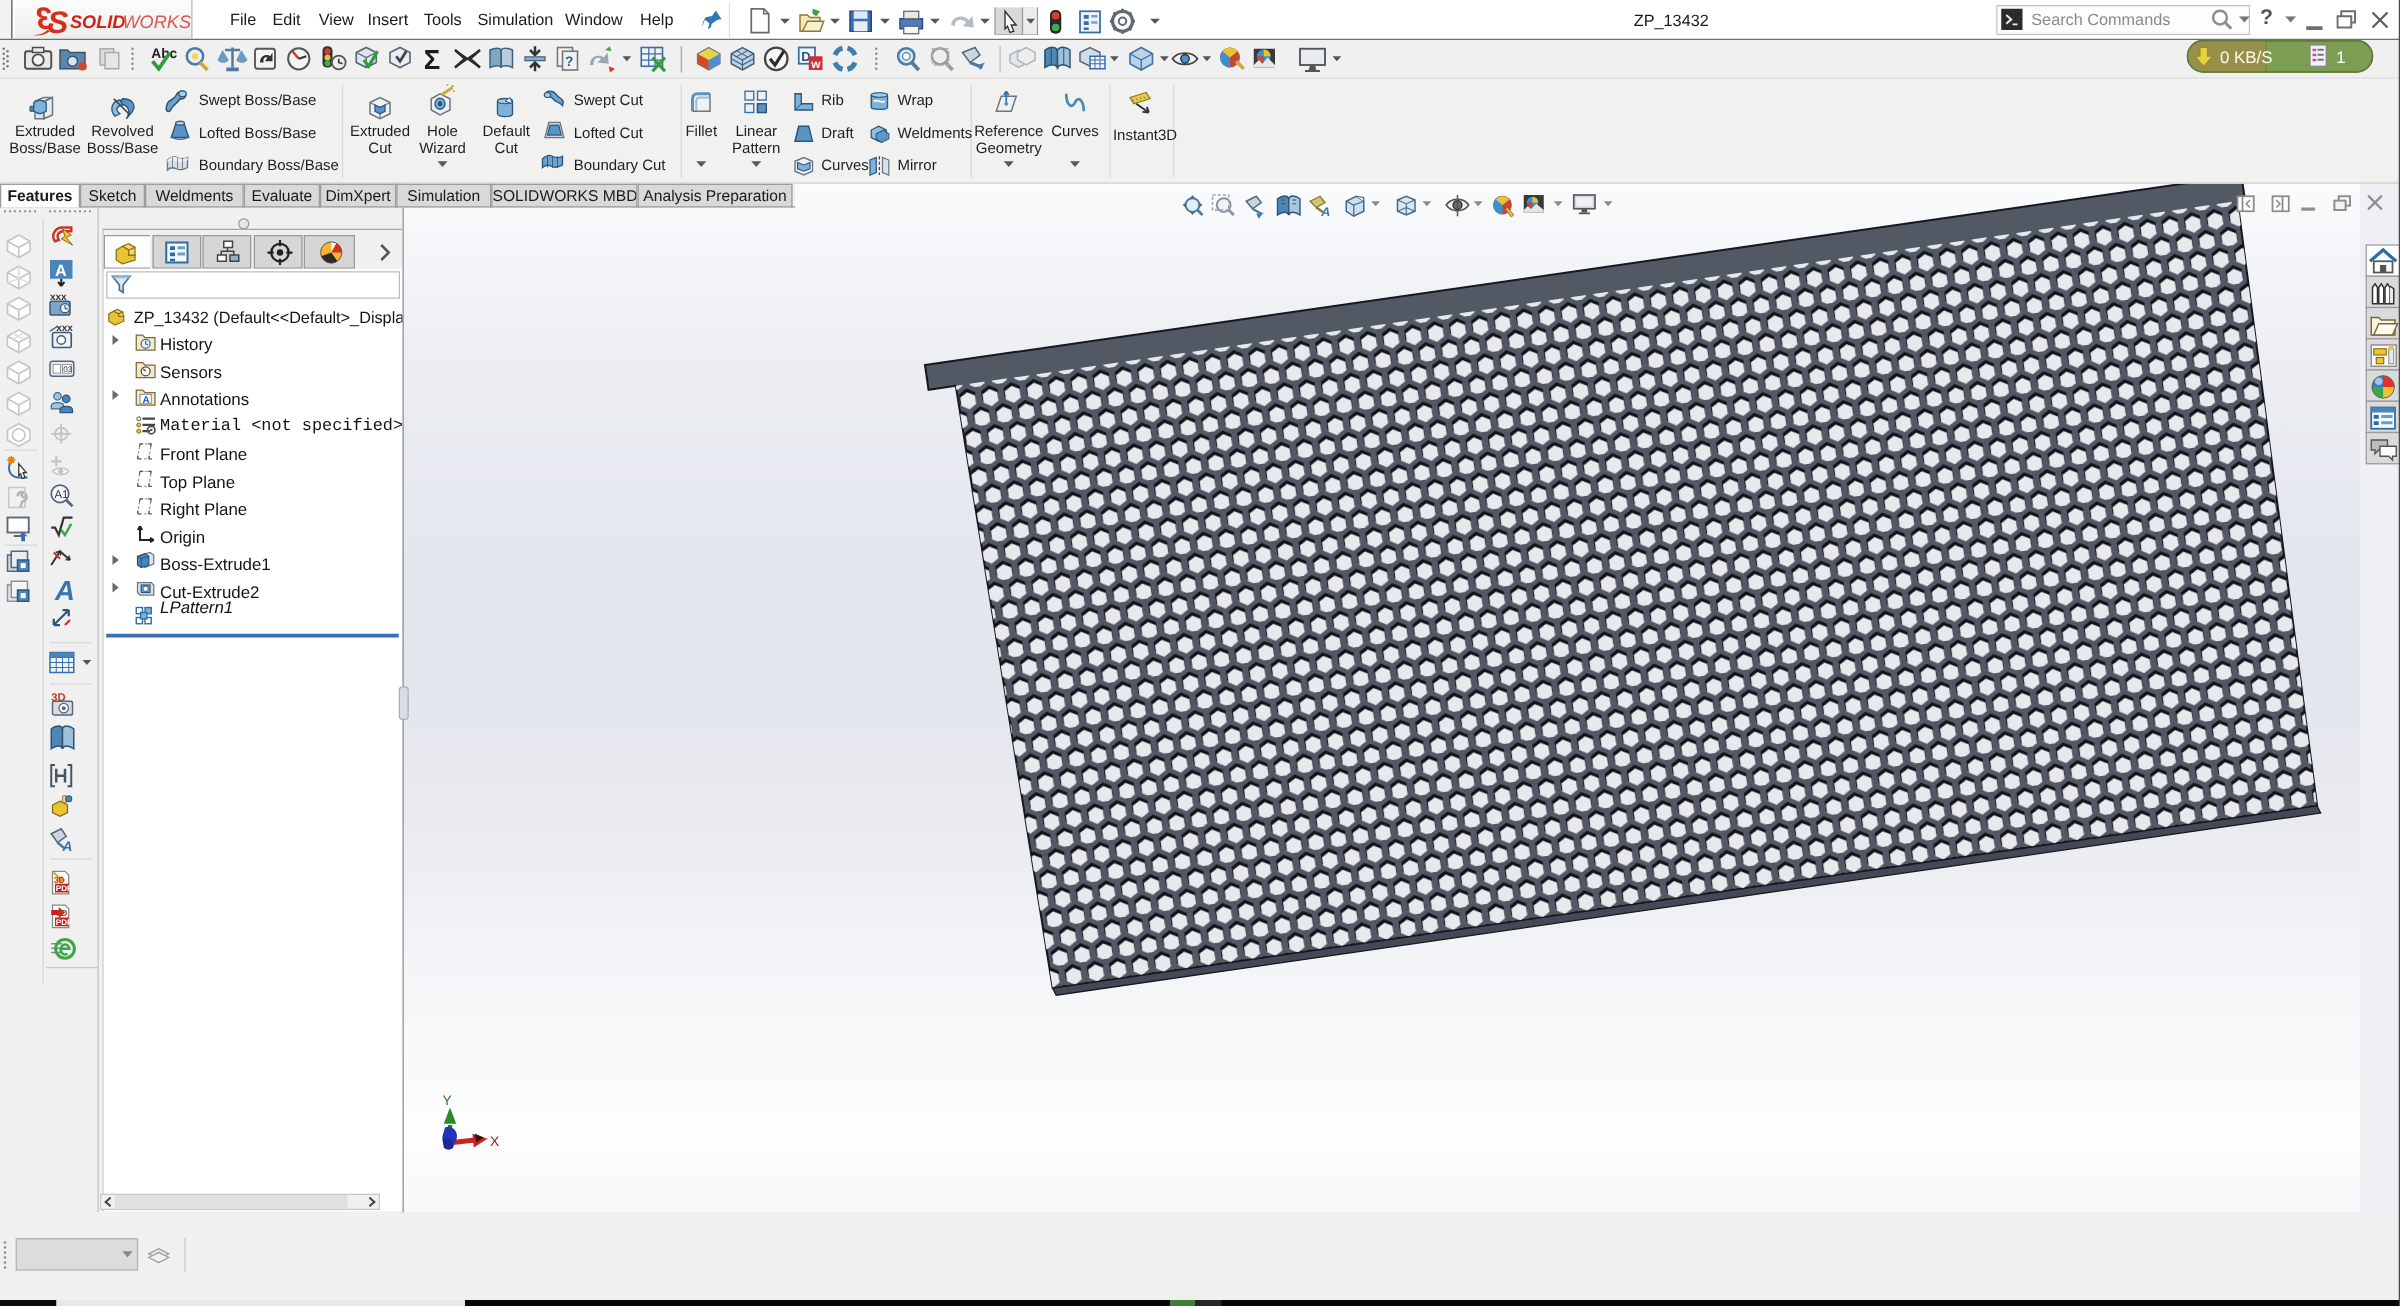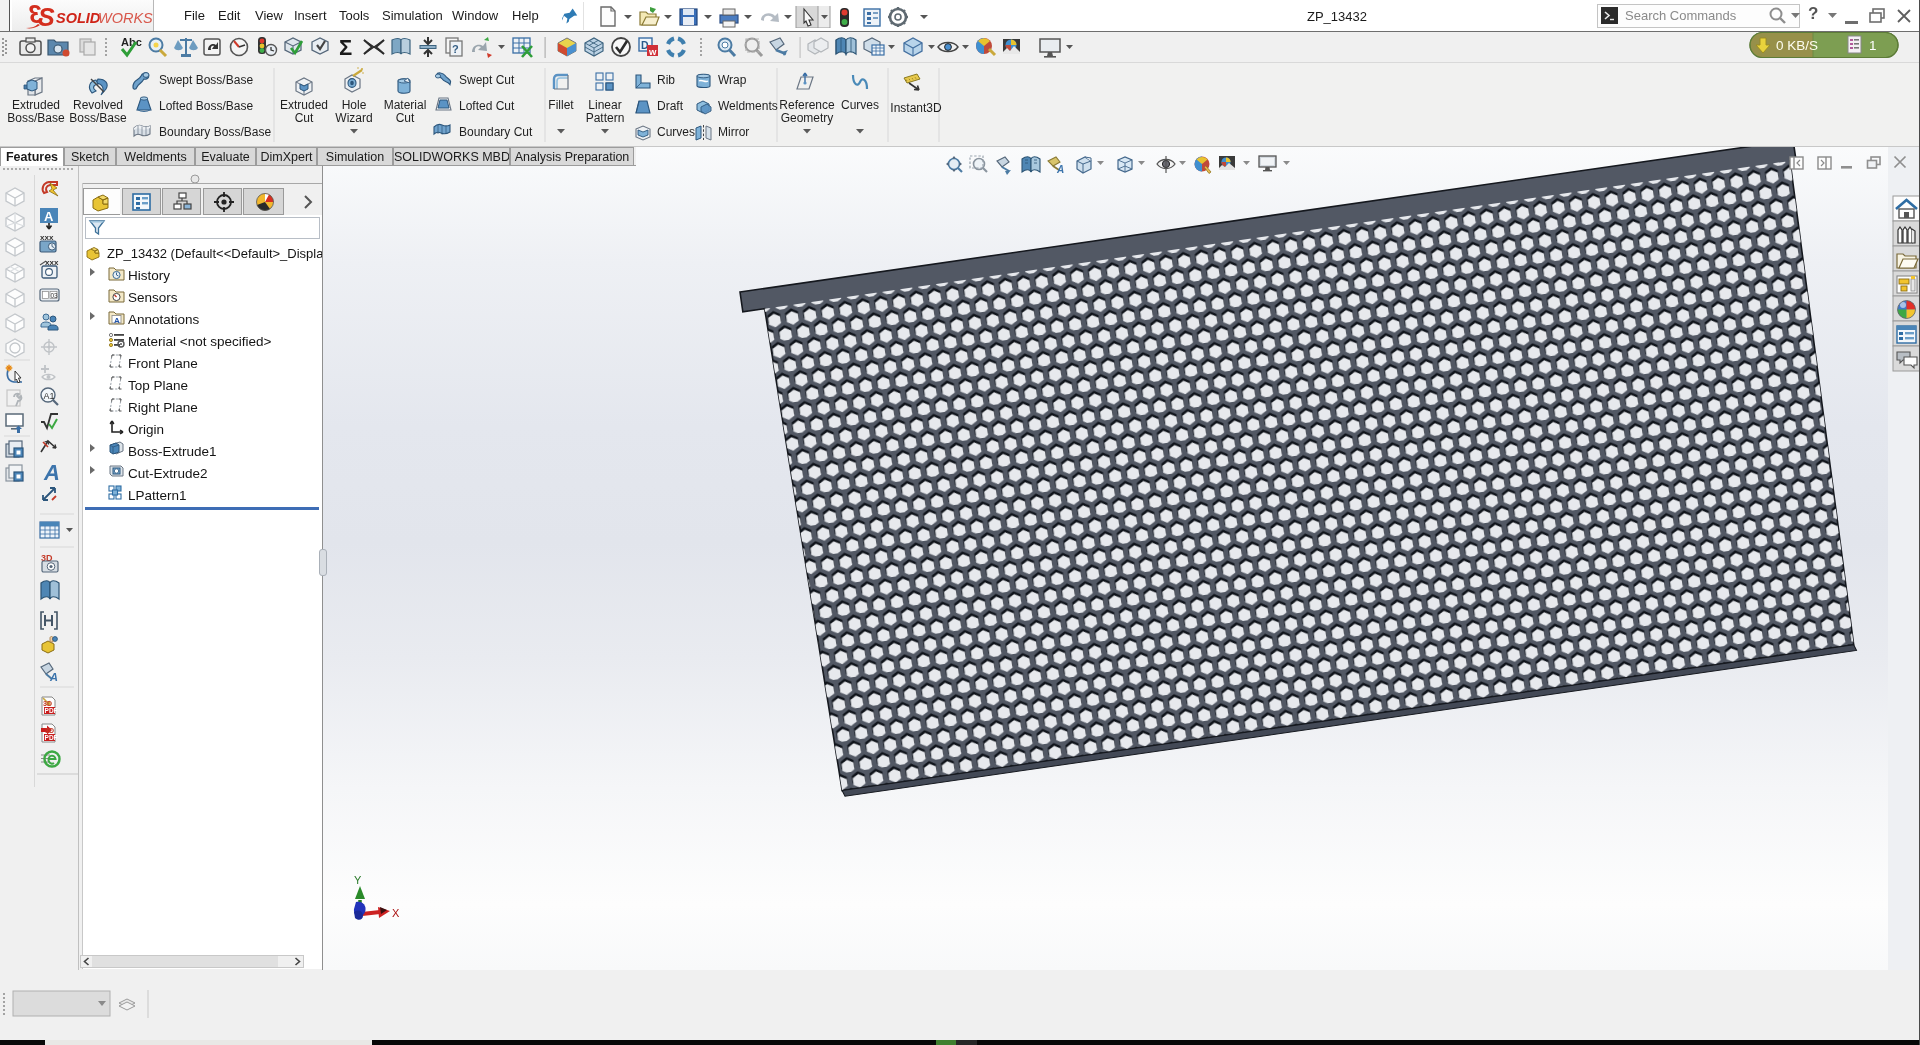--- a/index.html
+++ b/index.html
@@ -495,21 +495,21 @@
       </g>
       <rect x="938.5" y="5" width="1" height="74" fill="#d8d8d7"></rect>
     </svg>
     <div class="rbigtext" style="left:4px;top:36px;width:64px;">Extruded Boss/Base</div>
     <div class="rbigtext" style="left:66px;top:36px;width:64px;text-align:center;">Revolved Boss/Base</div>
     <div class="rsmalltext" style="left:159px;top:10px;">Swept Boss/Base</div>
     <div class="rsmalltext" style="left:159px;top:36px;">Lofted Boss/Base</div>
     <div class="rsmalltext" style="left:159px;top:62px;">Boundary Boss/Base</div>
     <div class="rbigtext" style="left:274px;top:36px;width:60px;">Extruded Cut</div>
     <div class="rbigtext" style="left:324px;top:36px;width:60px;">Hole Wizard</div>
-    <div class="rbigtext" style="left:375px;top:36px;width:60px;">Material Cut</div>
+    <div class="rbigtext" style="left:375px;top:36px;width:60px;">Default Cut</div>
     <div class="rsmalltext" style="left:459px;top:10px;">Swept Cut</div>
     <div class="rsmalltext" style="left:459px;top:36px;">Lofted Cut</div>
     <div class="rsmalltext" style="left:459px;top:62px;">Boundary Cut</div>
     <div class="rbigtext" style="left:541px;top:36px;width:40px;">Fillet</div>
     <div class="rbigtext" style="left:582px;top:36px;width:46px;">Linear Pattern</div>
     <div class="rsmalltext" style="left:657px;top:10px;">Rib</div>
     <div class="rsmalltext" style="left:657px;top:36px;">Draft</div>
     <div class="rsmalltext" style="left:657px;top:62px;">Curves</div>
     <div class="rsmalltext" style="left:718px;top:10px;">Wrap</div>
     <div class="rsmalltext" style="left:718px;top:36px;">Weldments</div>
@@ -796,28 +796,28 @@
     <div class="abs" style="left:5px;top:70px;width:235px;height:22px;background:#fff;border:1px solid #b8bec6;"></div>
     <svg class="abs" style="left:8px;top:72px;" width="18" height="18" viewBox="0 0 18 18">
       <path d="M2 2 L16 2 L10.5 9 L10.5 15 L7.5 13 L7.5 9 Z" fill="#dce8f2" stroke="#3c7098" stroke-width="1.3"></path>
       <path d="M2 2 L16 2 L14.8 3.5 L3.2 3.5 Z" fill="#9fc4dc"></path>
     </svg>
 
     <div class="treerow" style="left:27px;top:99px;font-size:13px;">ZP_13432  (Default&lt;&lt;Default&gt;_Display St</div>
     <div class="treerow" style="left:48px;top:121px;">History</div>
     <div class="treerow" style="left:48px;top:143px;">Sensors</div>
     <div class="treerow" style="left:48px;top:165px;">Annotations</div>
-    <div class="treerow" style="left:48px;top:187px;">Material &lt;not specified&gt;</div>
+    <div class="treerow" style="left:48px;top:187px;font-family:Liberation Mono, monospace;">Material &lt;not specified&gt;</div>
     <div class="treerow" style="left:48px;top:209px;">Front Plane</div>
     <div class="treerow" style="left:48px;top:231px;">Top Plane</div>
     <div class="treerow" style="left:48px;top:253px;">Right Plane</div>
     <div class="treerow" style="left:48px;top:275px;">Origin</div>
     <div class="treerow" style="left:48px;top:297px;">Boss-Extrude1</div>
     <div class="treerow" style="left:48px;top:319px;">Cut-Extrude2</div>
-    <div class="treerow" style="left:48px;top:341px;">LPattern1</div>
+    <div class="treerow" style="left:48px;top:331px;font-style:italic;">LPattern1</div>
     <svg class="abs" style="left:4px;top:96px;" width="240" height="260" viewBox="0 0 240 260">
 
       <g transform="translate(1,2)">
         <path d="M2 6 L6 4 L10 6 L10 8 L14 8 L14 12 L7 15 L2 12 Z" fill="#e8c435" stroke="#8a6d12" stroke-width="0.9"></path>
         <path d="M10 6 L13 4.5 L14 8 L10 8 Z M6 4 L9 2.5 L13 4.5 L10 6 Z" fill="#f2d868" stroke="#8a6d12" stroke-width="0.9"></path>
       </g>
 
       <g fill="#6a6a6a">
           <path d="M6 25 l5 4 -5 4 z"></path>
           <path d="M6 69 l5 4 -5 4 z"></path>

